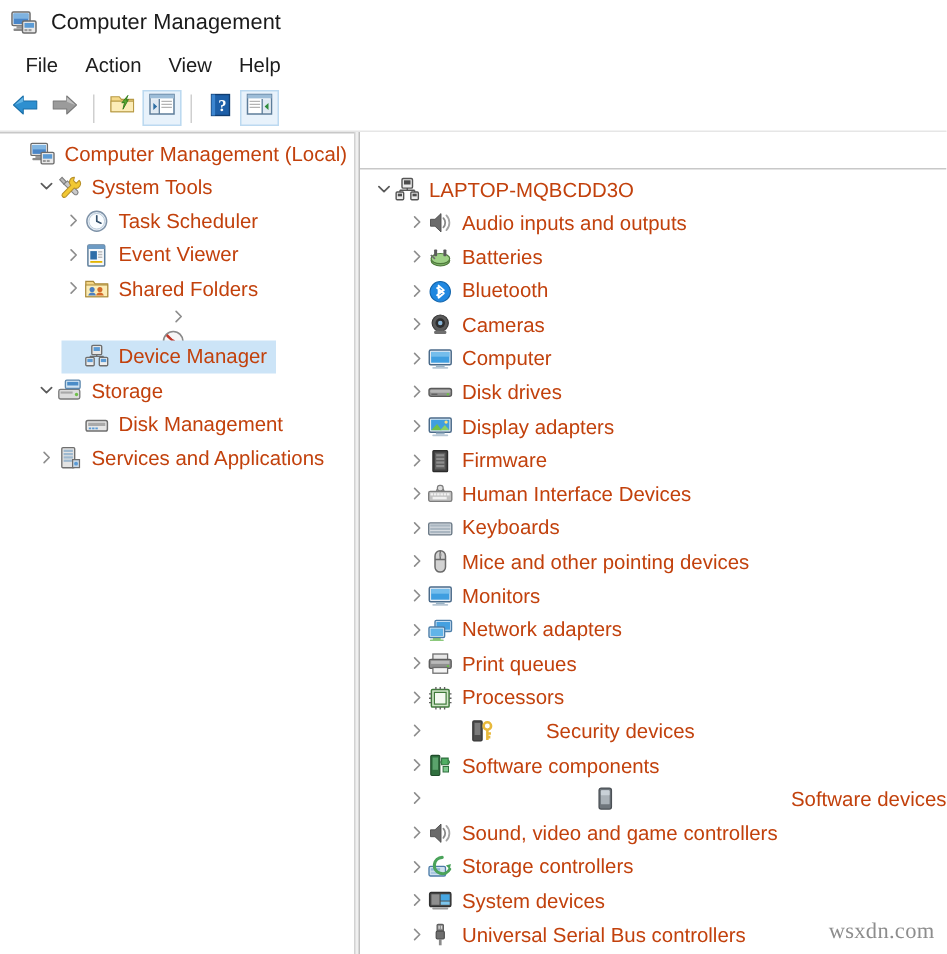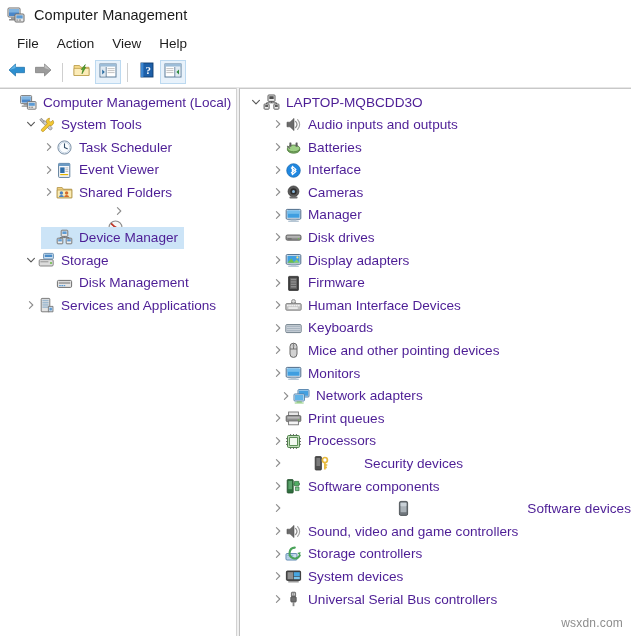--- a/index.html
+++ b/index.html
@@ -124,41 +124,42 @@
     border-left: 1px solid #d2d2d2;
     border-right: 1px solid #bfbfbf;
     box-sizing: border-box;
     cursor: col-resize;
   }
   .pane-right {
     flex: 1;
     background: #ffffff;
     position: relative;
     overflow: hidden;
+    margin-top: 24px;
   }
   .pane-topline {
     position: absolute;
     left: 0; right: 0; top: 0;
     height: 1px;
     background: #c8c8c8;
   }
 
   
   .tree { padding-top: 3px; }
   .row {
     height: 22.6px;
     display: flex;
     align-items: center;
     white-space: nowrap;
     cursor: default;
     position: relative;
   }
   .row .label {
     font-size: 13.6px;
-    color: #4c1d95;
+    color: #c2410c;
     letter-spacing: 0.01px;
     line-height: 1;
   }
   .twisty {
     width: 15px;
     height: 15px;
     flex: none;
     position: relative;
   }
   .twisty.none { visibility: hidden; }
@@ -174,23 +175,23 @@
 
   .sel-highlight {
     background: #cce4f7;
   }
 
   
   .watermark {
     position: absolute;
     right: 8px;
     bottom: 6px;
-    font-size: 12px;
+    font-size: 15px;
     color: #8d8d8d;
-    font-family: Liberation Sans, sans-serif;
+    font-family: Liberation Serif, serif;
     letter-spacing: 0.2px;
     margin-left: 31px;
   }
 </style>
 </head>
 <body>
 
 <div id="app">
 
   <div class="titlebar">
@@ -529,21 +530,21 @@
                 <path d="M3.4 1.6 L6.8 5 L3.4 8.4" fill="none" stroke="#8d8d8d" stroke-width="1.1" stroke-linecap="round" stroke-linejoin="round"></path>
               </svg>
             </span>
             <span class="icon">
               <svg width="17" height="17" viewBox="0 0 17 17">
                 <circle cx="8.5" cy="8.5" r="6.8" fill="#1f87e0"></circle>
                 <circle cx="8.5" cy="8.5" r="6.8" fill="none" stroke="#1264ab" stroke-width="0.7"></circle>
                 <path d="M7.4 4.4 L10.9 7.4 L6.4 10.8 M6.4 6 L10.9 9.5 L7.4 12.5 L7.4 4.4" stroke="#ffffff" stroke-width="1.25" fill="none" stroke-linejoin="round" stroke-linecap="round"></path>
               </svg>
             </span>
-            <span class="label">Interface</span>
+            <span class="label">Bluetooth</span>
           </div>
           <div class="row" style="padding-left: 30px;">
             <span class="twisty">
               <svg width="10" height="10" viewBox="0 0 10 10">
                 <path d="M3.4 1.6 L6.8 5 L3.4 8.4" fill="none" stroke="#8d8d8d" stroke-width="1.1" stroke-linecap="round" stroke-linejoin="round"></path>
               </svg>
             </span>
             <span class="icon">
               <svg width="17" height="17" viewBox="0 0 17 17">
                 <circle cx="8.5" cy="7.4" r="5.4" fill="#5a5a5a" stroke="#3b3b3b" stroke-width="0.8"></circle>
@@ -562,21 +563,21 @@
             </span>
             <span class="icon">
               <svg width="17" height="17" viewBox="0 0 17 17">
                 <rect x="1.2" y="2.4" width="14.6" height="9.8" rx="1" fill="#e9eff5" stroke="#4b6b8a" stroke-width="1"></rect>
                 <rect x="2.4" y="3.6" width="12.2" height="7.2" fill="#3f9ee0"></rect>
                 <rect x="2.4" y="3.6" width="12.2" height="3.2" fill="#74bdec"></rect>
                 <rect x="5.6" y="12.4" width="5.8" height="1.3" fill="#9ab2c4"></rect>
                 <rect x="3.2" y="13.6" width="10.6" height="1.3" rx="0.5" fill="#b6c6d4"></rect>
               </svg>
             </span>
-            <span class="label">Manager</span>
+            <span class="label">Computer</span>
           </div>
           <div class="row" style="padding-left: 30px;">
             <span class="twisty">
               <svg width="10" height="10" viewBox="0 0 10 10">
                 <path d="M3.4 1.6 L6.8 5 L3.4 8.4" fill="none" stroke="#8d8d8d" stroke-width="1.1" stroke-linecap="round" stroke-linejoin="round"></path>
               </svg>
             </span>
             <span class="icon">
               <svg width="17" height="17" viewBox="0 0 17 17">
                 <rect x="1" y="6" width="15" height="5.2" rx="1.4" fill="#8e8e8e" stroke="#5a5a5a" stroke-width="0.9"></rect>
@@ -688,21 +689,21 @@
               <svg width="17" height="17" viewBox="0 0 17 17">
                 <rect x="1.2" y="2.4" width="14.6" height="9.8" rx="1" fill="#e9eff5" stroke="#4b6b8a" stroke-width="1"></rect>
                 <rect x="2.4" y="3.6" width="12.2" height="7.2" fill="#3f9ee0"></rect>
                 <rect x="2.4" y="3.6" width="12.2" height="3.2" fill="#74bdec"></rect>
                 <rect x="5.6" y="12.4" width="5.8" height="1.3" fill="#9ab2c4"></rect>
                 <rect x="3.2" y="13.6" width="10.6" height="1.3" rx="0.5" fill="#b6c6d4"></rect>
               </svg>
             </span>
             <span class="label">Monitors</span>
           </div>
-          <div class="row" style="padding-left: 38px;">
+          <div class="row" style="padding-left: 30px;">
             <span class="twisty">
               <svg width="10" height="10" viewBox="0 0 10 10">
                 <path d="M3.4 1.6 L6.8 5 L3.4 8.4" fill="none" stroke="#8d8d8d" stroke-width="1.1" stroke-linecap="round" stroke-linejoin="round"></path>
               </svg>
             </span>
             <span class="icon">
               <svg width="17" height="17" viewBox="0 0 17 17">
                 <rect x="5" y="1.6" width="11" height="7.4" rx="0.9" fill="#cfe4f5" stroke="#4b7da8" stroke-width="0.95"></rect>
                 <rect x="6" y="2.6" width="9" height="5.2" fill="#44a0e0"></rect>
                 <rect x="1" y="6" width="10.4" height="7" rx="0.9" fill="#e6f0f9" stroke="#4b7da8" stroke-width="0.95"></rect>

